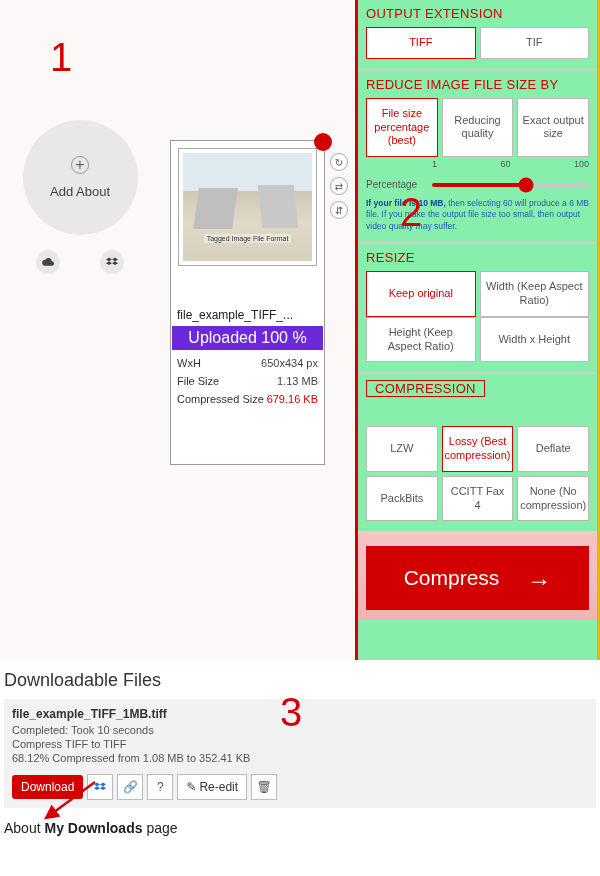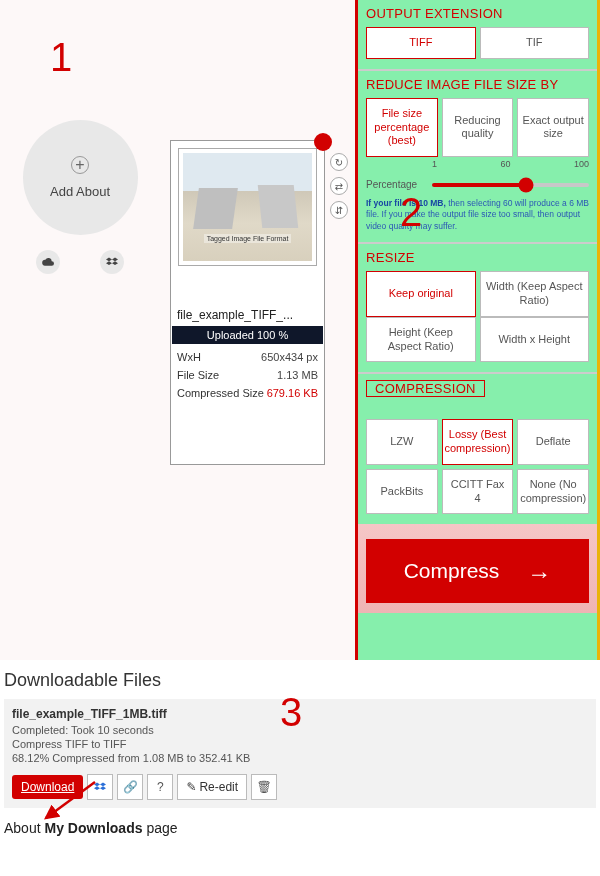--- a/index.html
+++ b/index.html
@@ -24,21 +24,21 @@
   .side-icons { position: absolute; right: -24px; top: 12px; display: flex; flex-direction: column; gap: 6px; }
   .side-icon { width: 18px; height: 18px; border-radius: 50%; background: #fff; border: 1px solid #aaa; display: flex; align-items: center; justify-content: center; font-size: 10px; color: #555; cursor: pointer; }
   
   .thumb-wrap { padding: 7px; }
   .thumb-box { border: 1px solid #aaa; padding: 4px; height: 118px; }
   .thumb-img { width: 100%; height: 100%; background: linear-gradient(180deg, #dfe9f0 0%, #dfe9f0 35%, #cfc8b8 35%, #e0d9c8 65%, #d8d0bd 100%); position: relative; display: flex; align-items: flex-end; justify-content: center; font-size: 7px; color: #333; padding-bottom: 18px; }
   .thumb-img::before { content: ""; position: absolute; left: 10%; top: 32%; width: 30%; height: 38%; background: #bfbfbf; transform: skewX(-8deg); }
   .thumb-img::after { content: ""; position: absolute; right: 12%; top: 30%; width: 28%; height: 40%; background: #c8c8c8; transform: skewX(6deg); }
   
   .file-name { padding: 6px 6px 4px; font-size: 12px; color: #222; white-space: nowrap; overflow: hidden; margin-top: 29px; }
-  .upload-bar { background: #0f172a; color: #fff; text-align: center; font-size: 11px; padding: 3px 8px; margin: 0 1px; }
+  .upload-bar { background: #6d28d9; color: #fff; text-align: center; font-size: 16px; padding: 3px 8px; margin: 0 1px; }
   .meta-table { padding: 4px 6px; font-size: 11px; }
   .meta-row { display: flex; justify-content: space-between; padding: 3px 0; }
   .meta-row .v { color: #444; }
   .meta-row .red { color: #d20000; }
   
   .right-panel { flex: 1; border-left: 3px solid #d20000; border-right: 3px solid #eab308; background: #86efac; }
   .panel-section { border-bottom: 2px solid #ccc; padding: 6px 8px 10px; }
   .panel-title { color: #d20000; font-size: 13px; font-weight: 400; margin-bottom: 6px; letter-spacing: 0.3px; }
   
   .opt-row { display: flex; gap: 4px; flex-wrap: wrap; }
@@ -61,21 +61,21 @@
   .compress-big .arrow { font-size: 24px; }
   
   .annot-arrow1 { position: absolute; left: 368px; top: 558px; width: 60px; height: 50px; pointer-events: none; }
   
   .downloads { padding: 10px 4px 0; }
   .downloads h2 { font-size: 18px; font-weight: 400; color: #333; margin-bottom: 8px; }
   .dl-file { background: #f2f2f2; padding: 8px; }
   .dl-name { font-weight: bold; font-size: 12px; margin-bottom: 3px; }
   .dl-line { font-size: 11px; color: #555; margin-bottom: 2px; }
   .dl-actions { display: flex; gap: 4px; align-items: center; margin-top: 10px; }
-  .dl-btn-red { background: #d20000; color: #fff; border: none; padding: 5px 9px; font-size: 12px; border-radius: 3px; cursor: pointer; text-decoration: underline; }
+  .dl-btn-red { background: #d20000; color: #fff; border: none; padding: 5px 9px; font-size: 12px; border-radius: 3px; cursor: pointer; }
   .dl-ico { border: 1px solid #bbb; background: #fff; width: 26px; height: 26px; display: flex; align-items: center; justify-content: center; font-size: 12px; color: #555; cursor: pointer; }
   .dl-reedit { border: 1px solid #bbb; background: #fff; padding: 0 8px; height: 26px; display: flex; align-items: center; font-size: 12px; color: #333; cursor: pointer; gap: 3px; }
   
   .about-line { font-size: 14px; color: #222; padding: 12px 4px 4px; }
   .about-line .b { font-weight: bold; }
   
   .annot-arrow2 { position: absolute; left: 40px; top: 780px; pointer-events: none; }
 </style>
 </head>
 <body>
@@ -174,21 +174,21 @@
         <div class="opt-btn w50">Width (Keep Aspect Ratio)</div>
       </div>
       <div class="opt-row">
         <div class="opt-btn w50">Height (Keep Aspect Ratio)</div>
         <div class="opt-btn w50">Width x Height</div>
       </div>
     </div>
 
     <div class="panel-section" style="border-bottom:none">
       <div class="panel-title boxed">COMPRESSION</div>
-      <div class="opt-row" style="margin-top:16px;margin-bottom:4px">
+      <div class="opt-row" style="margin-top:23px;margin-bottom:4px">
         <div class="opt-btn">LZW</div>
         <div class="opt-btn selected">Lossy (Best compression)</div>
         <div class="opt-btn">Deflate</div>
       </div>
       <div class="opt-row">
         <div class="opt-btn">PackBits</div>
         <div class="opt-btn">CCITT Fax 4</div>
         <div class="opt-btn">None (No compression)</div>
       </div>
     </div>

